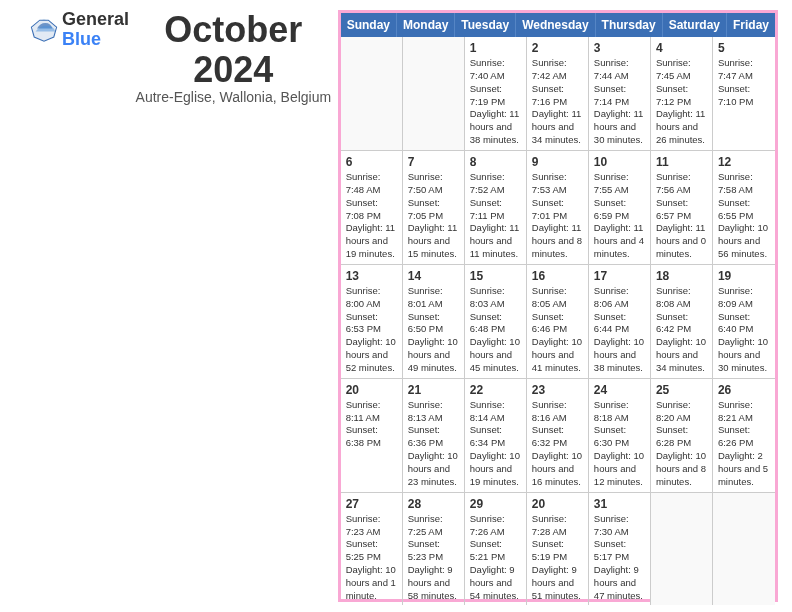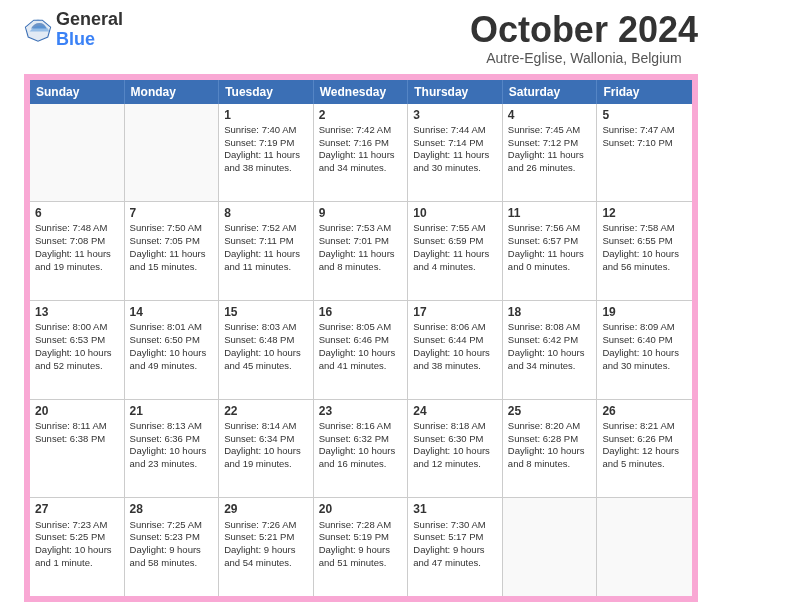--- a/index.html
+++ b/index.html
@@ -4,25 +4,24 @@
   <style>
     * { box-sizing: border-box; margin: 0; padding: 0; }
     body {
       font-family: Arial, sans-serif;
       background: #fff;
       width: 792px;
       height: 612px;
       overflow: hidden;
     }
     .page {
-      width: 712px;
+      width: 792px;
       height: 612px;
       display: flex;
-      flex-direction: column;
-      padding: 10px 14px 10px 24px;
+      padding: 10px 14px 10px 30px;
     }
     .header {
       display: flex;
       justify-content: space-between;
       align-items: flex-start;
       margin-bottom: 8px;
     }
     .logo {
       display: flex;
       align-items: center;
@@ -51,21 +50,21 @@
       line-height: 1.1;
     }
     .subtitle {
       font-size: 14px;
       color: #555;
     }
     .calendar {
       flex: 1;
       display: flex;
       flex-direction: column;
-      border: 6px solid #f9a8d4;
+      border: 3px solid #f9a8d4;
     }
     .cal-header {
       display: grid;
       grid-template-columns: repeat(7, 1fr);
       background: #3b6fb5;
     }
     .cal-header-cell {
       color: #fff;
       font-size: 12px;
       font-weight: bold;
@@ -291,21 +290,21 @@
           <div class="cal-cell">
             <span class="day-num">25</span>
             <div>Sunrise: 8:20 AM</div>
             <div>Sunset: 6:28 PM</div>
             <div>Daylight: 10 hours and 8 minutes.</div>
           </div>
           <div class="cal-cell">
             <span class="day-num">26</span>
             <div>Sunrise: 8:21 AM</div>
             <div>Sunset: 6:26 PM</div>
-            <div>Daylight: 12 hours and 5 minutes.</div>
+            <div>Daylight: 2 hours and 5 minutes.</div>
           </div>
         </div>
         <div class="cal-row">
           <div class="cal-cell">
             <span class="day-num">27</span>
             <div>Sunrise: 7:23 AM</div>
             <div>Sunset: 5:25 PM</div>
             <div>Daylight: 10 hours and 1 minute.</div>
           </div>
           <div class="cal-cell">

